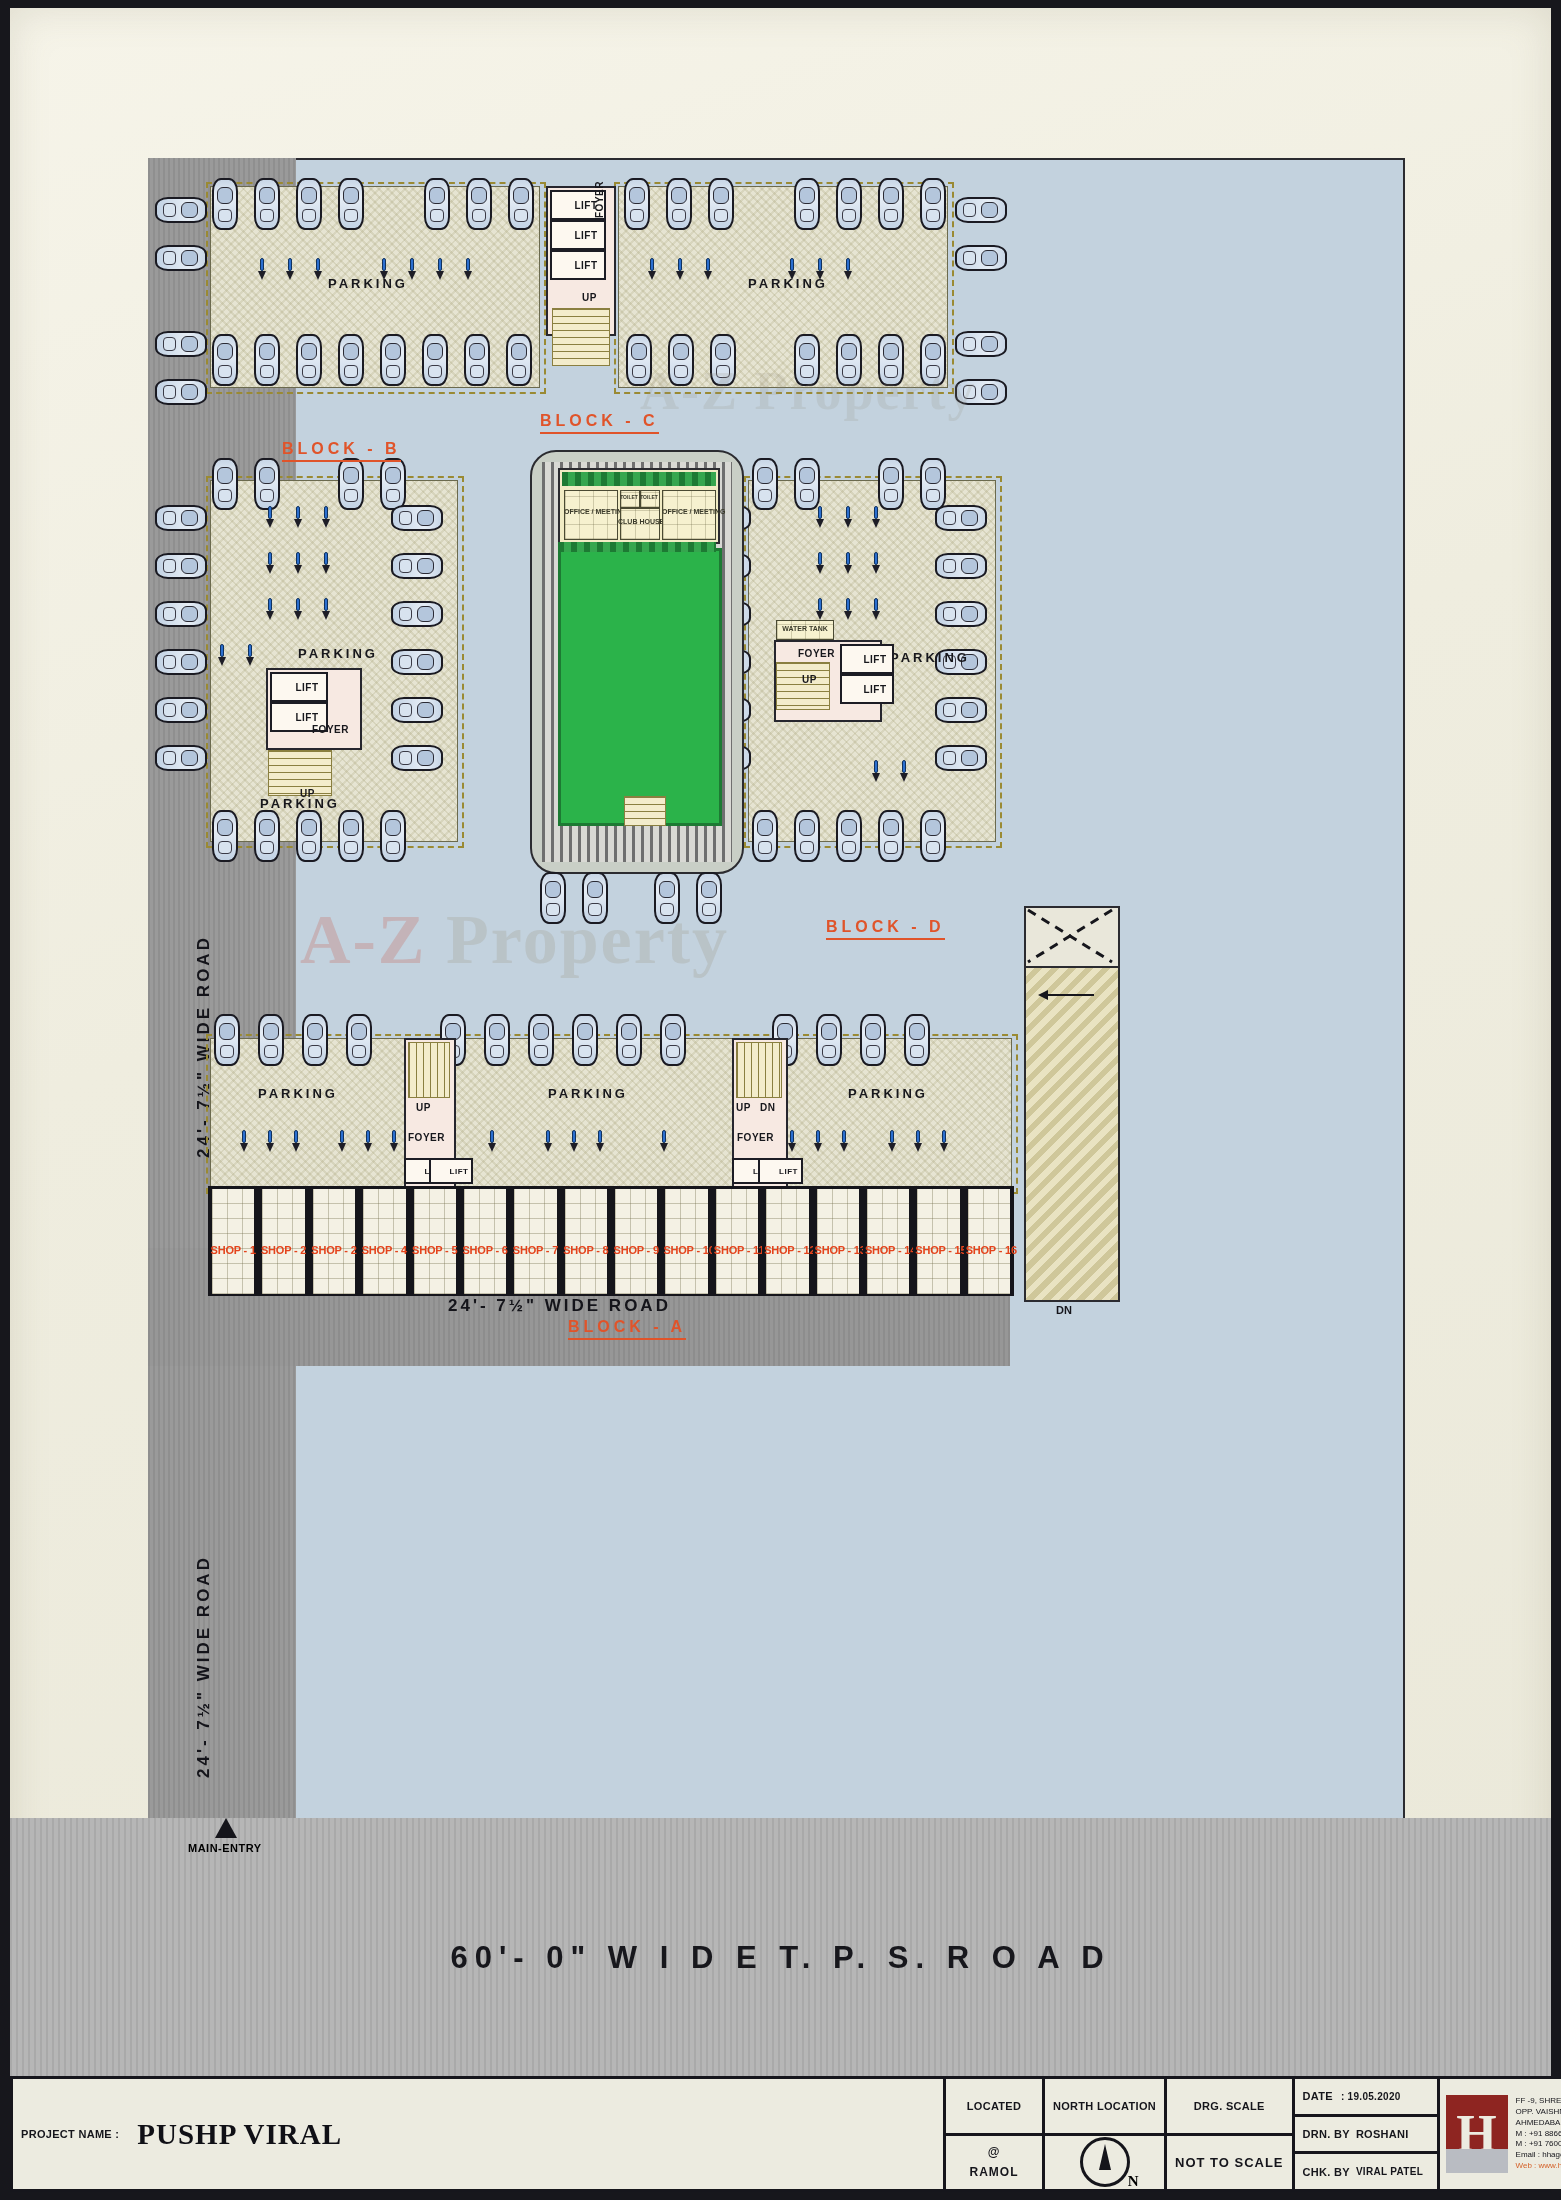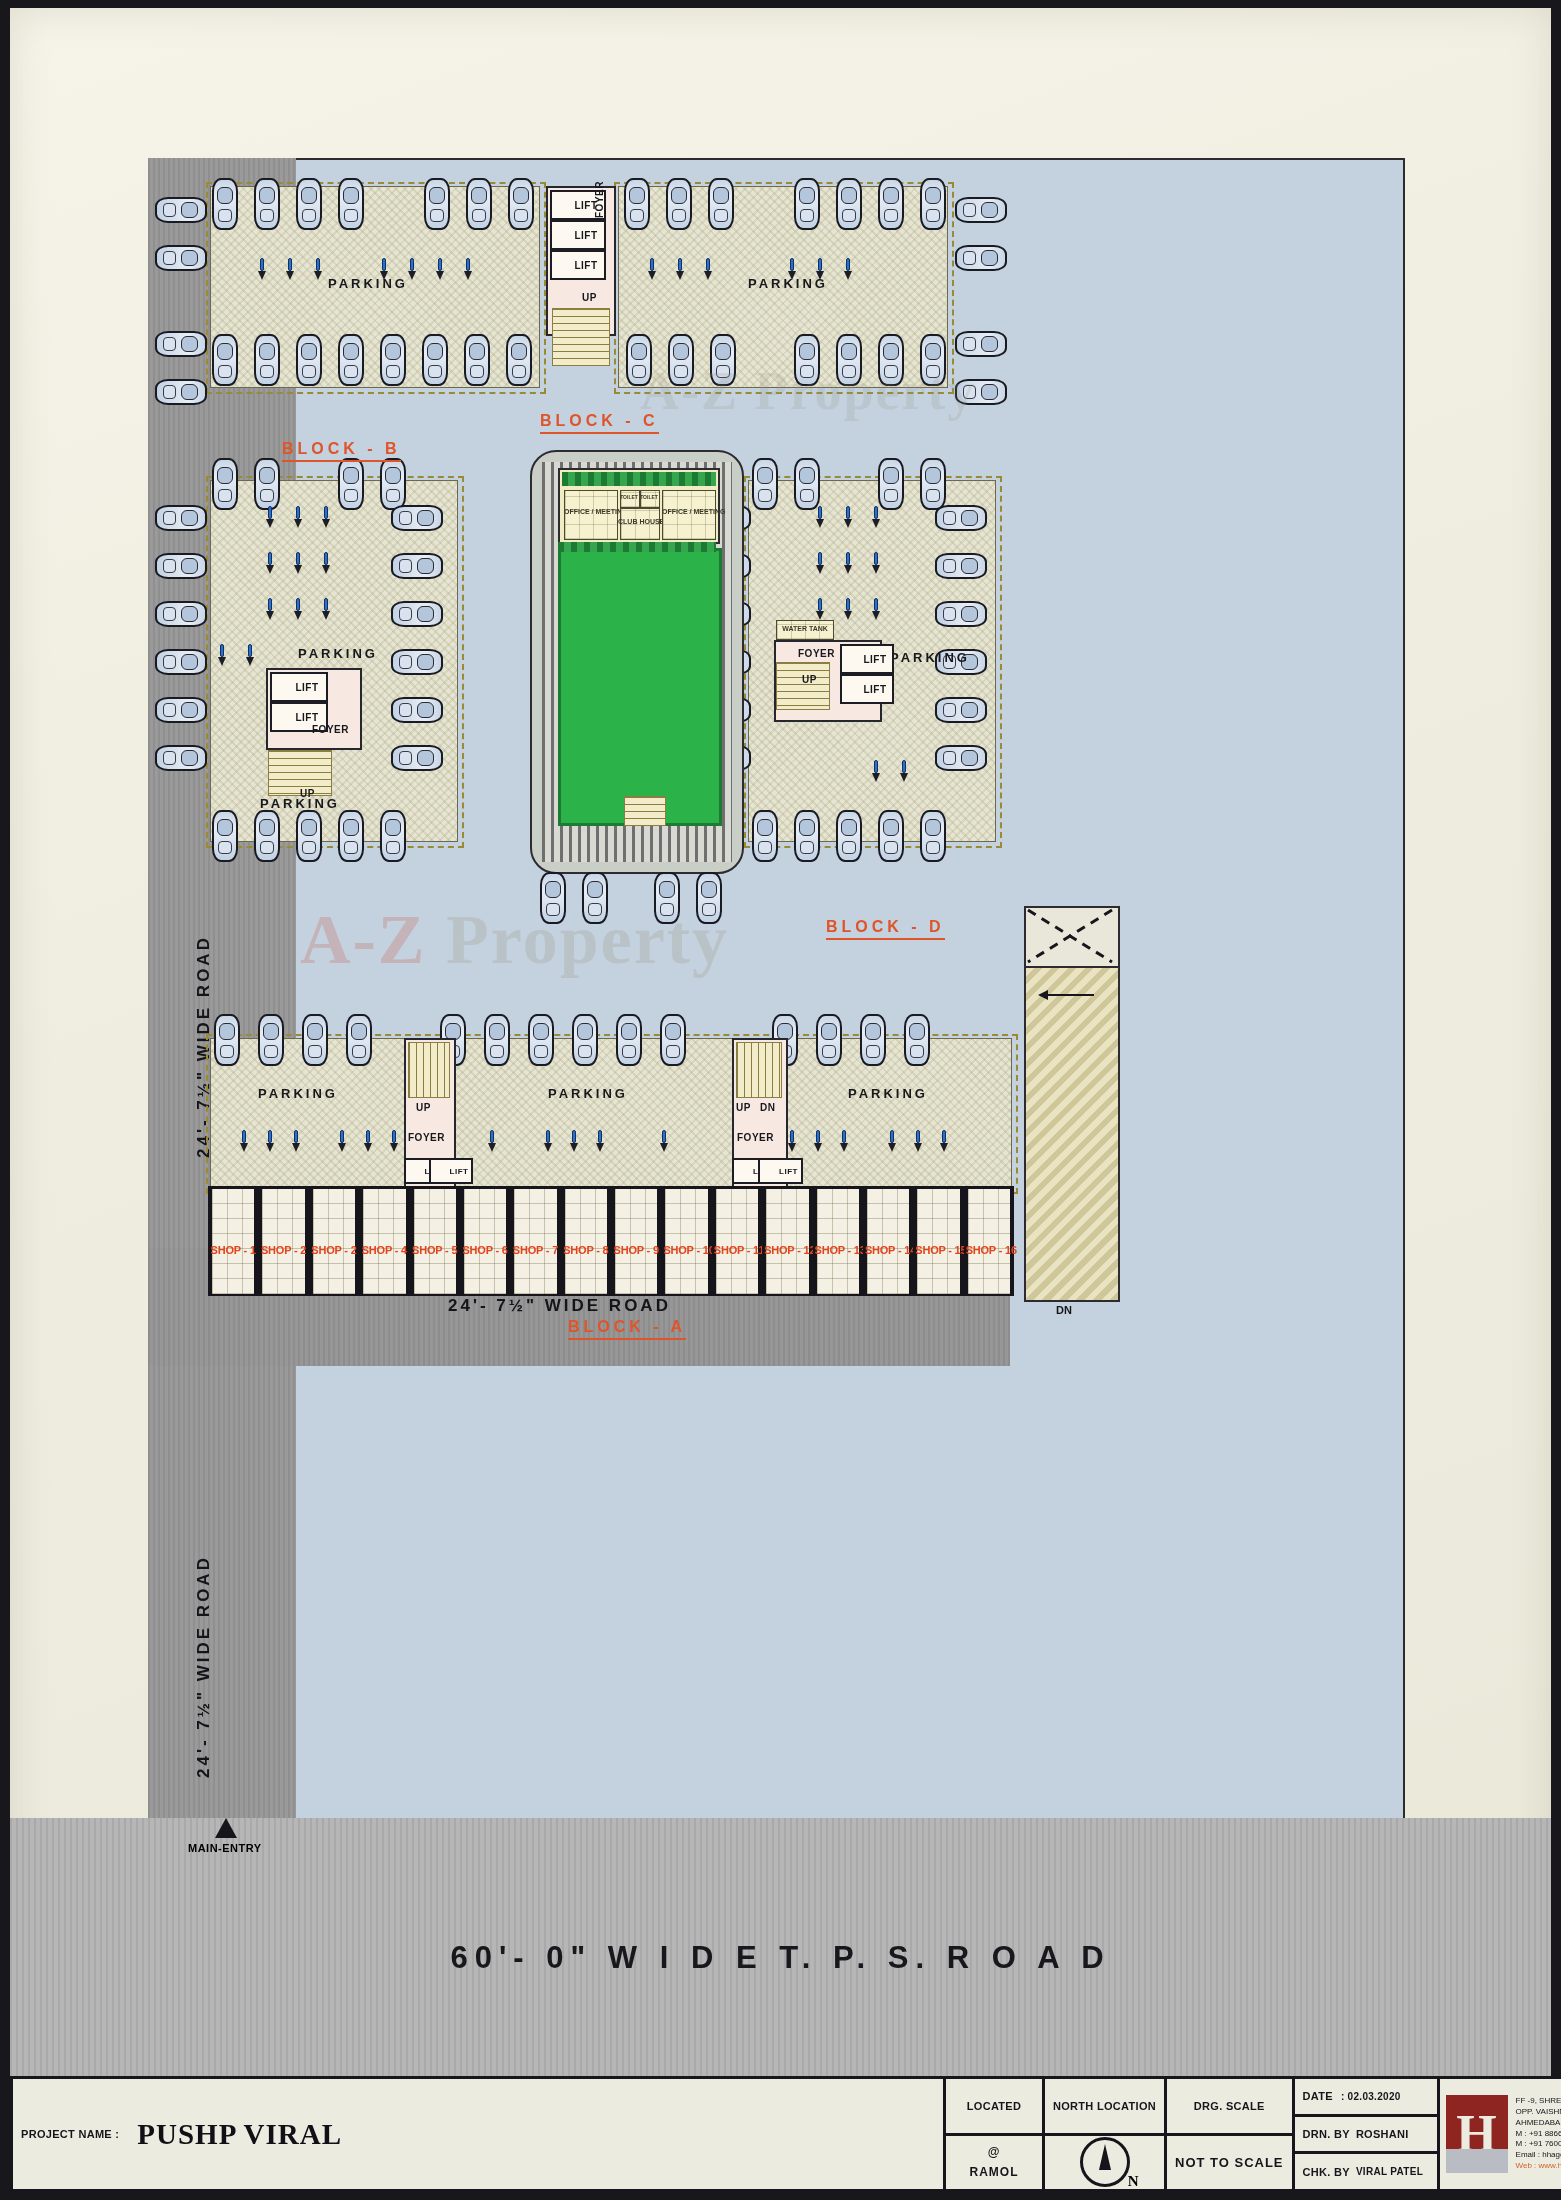--- a/index.html
+++ b/index.html
@@ -695,21 +695,21 @@
         <span class="tb-k">DRG. SCALE</span>
       </div>
       <div class="tb-row tb-center">
         <span class="tb-v" style="font-size:13px;">NOT TO SCALE</span>
       </div>
     </div>
 
     <div class="tb-cell" style="flex:0 0 142px;">
       <div class="tb-row" style="gap:8px;">
         <span class="tb-k">DATE</span>
-        <span class="tb-k" style="font-size:10px;">: 02.03.2020</span>
+        <span class="tb-k" style="font-size:10px;">: 19.05.2020</span>
       </div>
       <div class="tb-row" style="gap:6px;">
         <span class="tb-k">DRN. BY</span>
         <span class="tb-k">ROSHANI</span>
       </div>
       <div class="tb-row" style="gap:6px;">
         <span class="tb-k">CHK. BY</span>
         <span class="tb-k" style="font-size:10px;">VIRAL PATEL</span>
       </div>
     </div>

